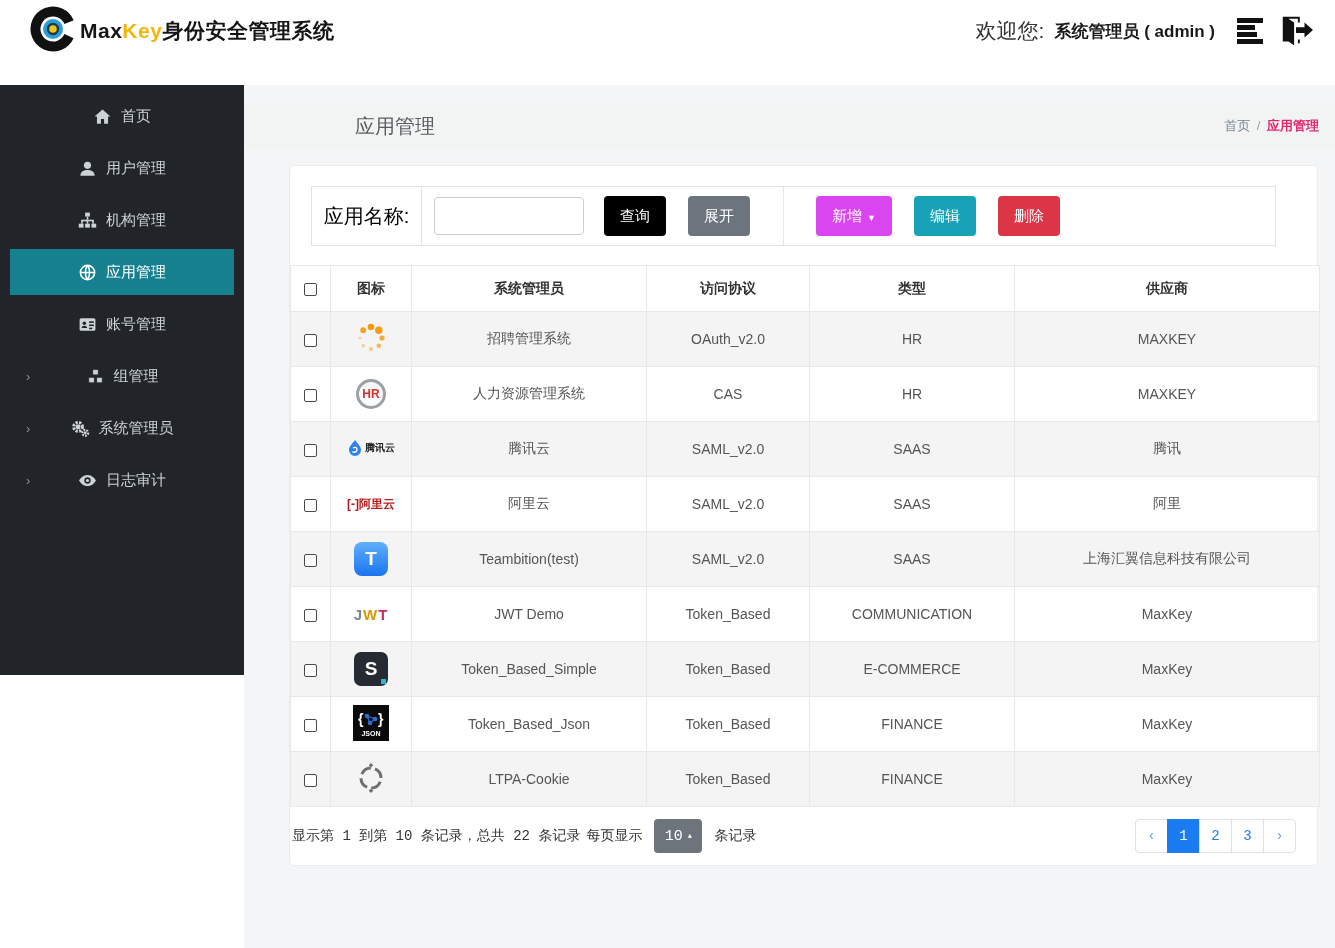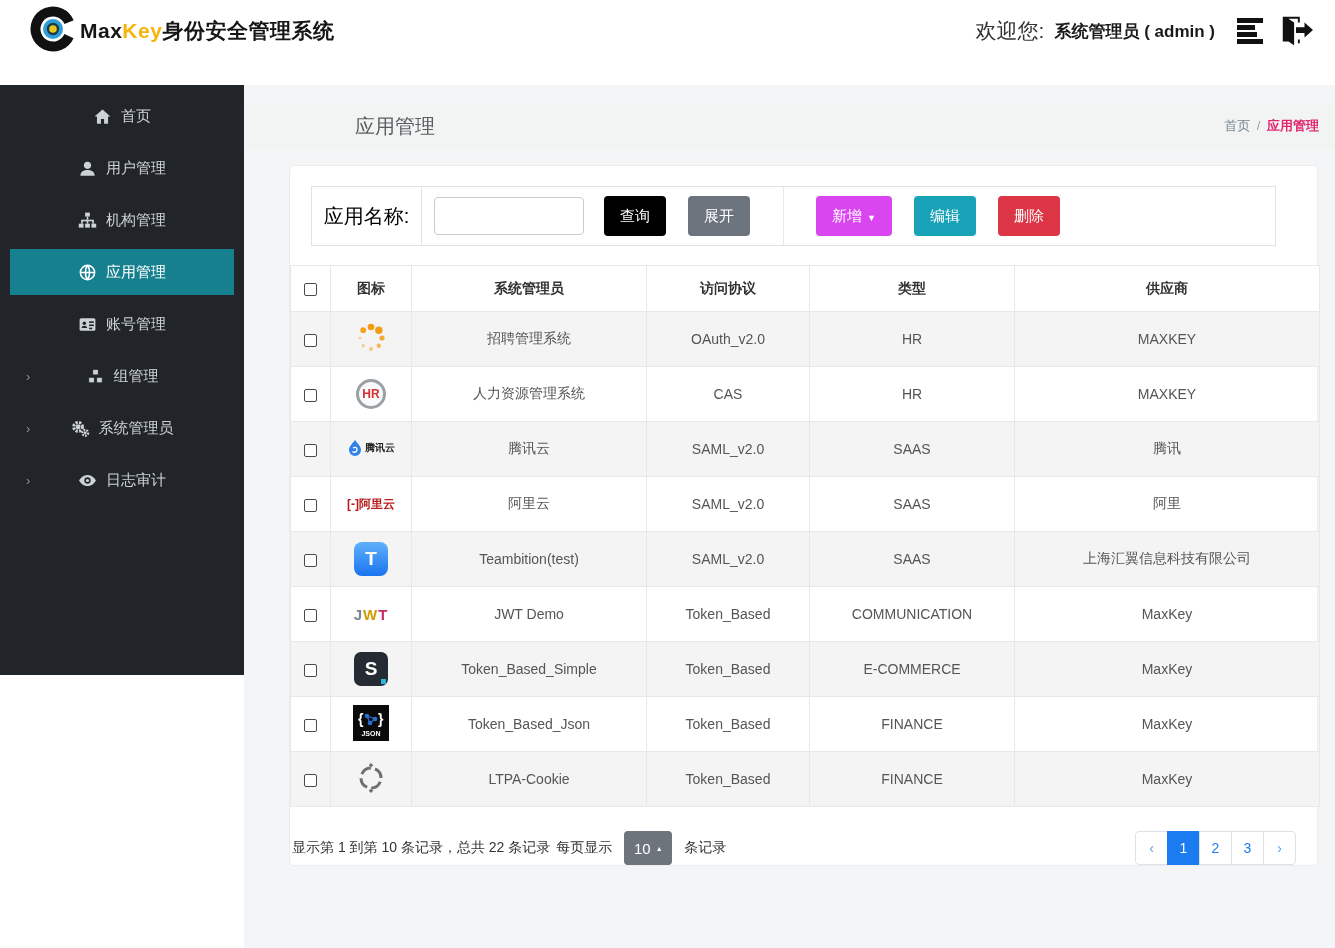--- a/index.html
+++ b/index.html
@@ -86,22 +86,22 @@
     background:linear-gradient(180deg,#5fb0fb,#1a74ef); color:#fff; font-weight:bold;
     font-size:19px; display:inline-flex; align-items:center; justify-content:center; }
   .jwt-wrap { font-size:15px; font-weight:bold; letter-spacing:1px; }
   .jwt-j { color:#7a8691; } .jwt-w { color:#d29b00; } .jwt-t { color:#c72a6b; }
   .s-tile { width:34px; height:34px; border-radius:7px; background:#262b33; color:#fff;
     font-weight:bold; font-size:19px; display:inline-flex; align-items:center;
     justify-content:center; position:relative; }
   .s-dot { position:absolute; right:2px; bottom:2px; width:5px; height:5px; background:#29b6d8; }
 
   
-  .pagebar { height:58px; display:flex; align-items:flex-end; justify-content:space-between;
-    padding:0 21px 0 2px; }
+  .pagebar { height:58px; display:flex; align-items:center; justify-content:space-between;
+    padding:0 21px 0 2px;font-family:Liberation Mono, monospace; }
   .pb-left { display:flex; align-items:center; font-size:14px; color:#333; gap:6px; }
   .pagesize-btn { background:#6d747c; color:#fff; border:none; border-radius:4px;
     width:48px; height:34px; font-size:15px; cursor:pointer; margin:0 6px;
     display:inline-flex; align-items:center; justify-content:center; gap:5px;
     font-family:inherit; }
   .pagesize-btn .up { font-size:7px; }
   .pager { display:flex; list-style:none; }
   .pager li { min-width:33px; height:34px; border:1px solid #dee2e6; background:#fff;
     color:#1b7cf2; font-size:14px; display:flex; align-items:center; justify-content:center;
     margin-left:-1px; cursor:pointer; padding:0 6px; }

